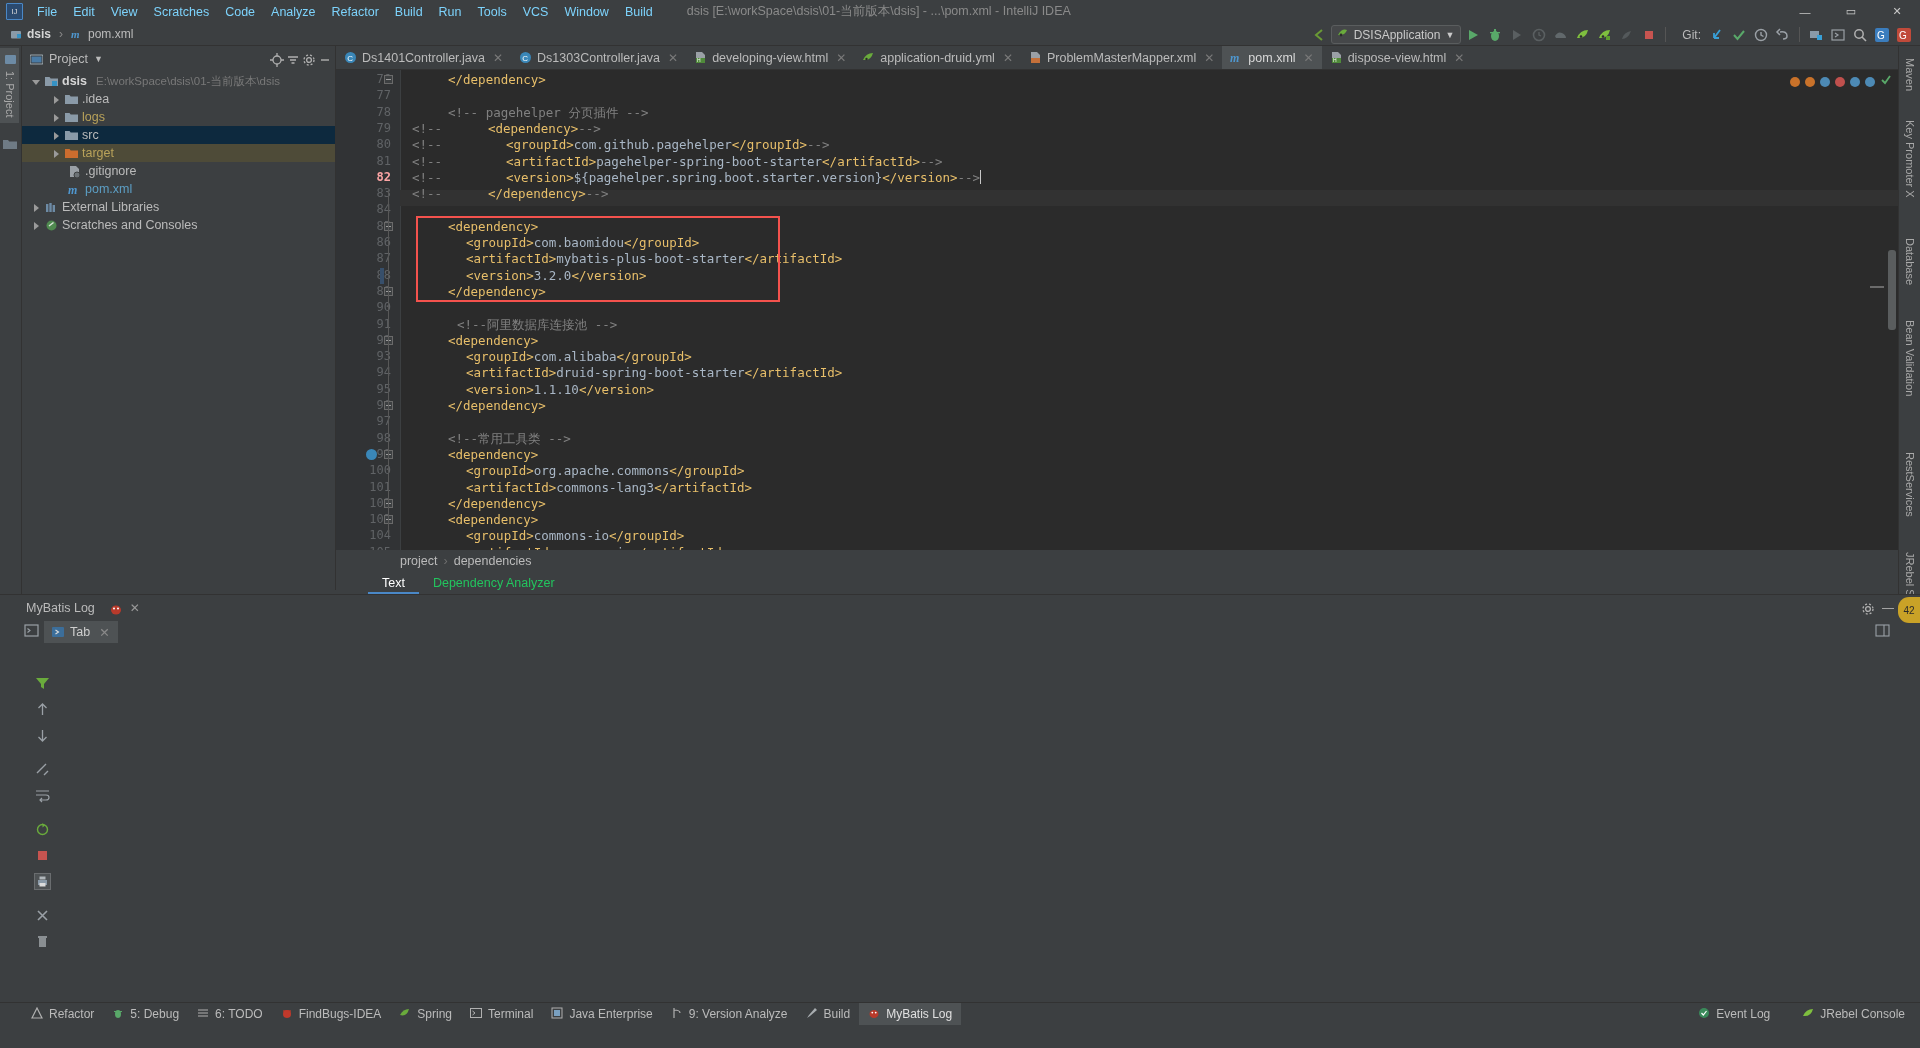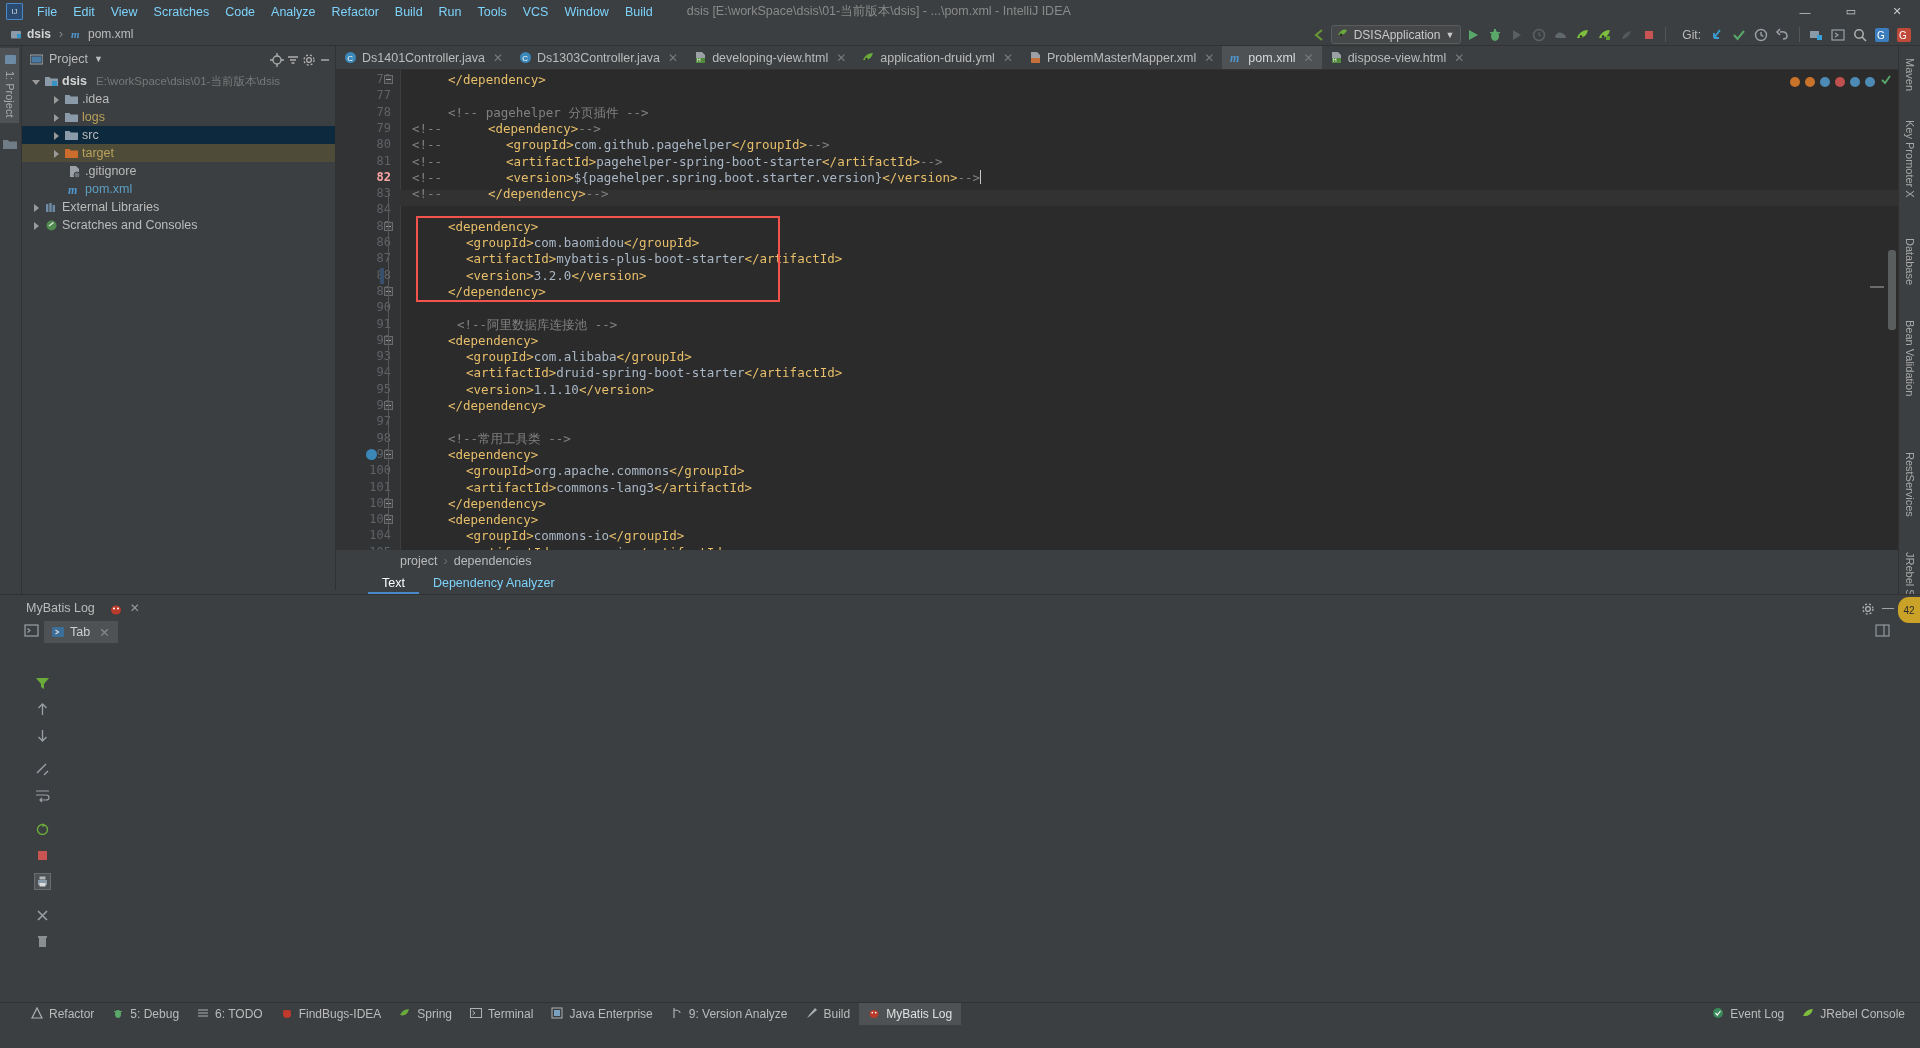--- a/index.html
+++ b/index.html
@@ -162,21 +162,21 @@
   .breadcrumbs {
     position:absolute; left:336px; top:550px; width:1562px; height:22px;
     background:#3c3f41; display:flex; align-items:center; padding-left:64px; gap:6px;
     font-size:12.5px; color:#bbbbbb;
   }
   .breadcrumbs .sep{ color:#6f6f6f; }
   .ed-tabs {
     position:absolute; left:336px; top:572px; width:1562px; height:22px;
     background:#3c3f41; display:flex; align-items:stretch; padding-left:32px; gap:0px;
   }
-  .ed-tab { padding:0 14px; display:flex; align-items:center; font-size:12.5px; color:#7dd3fc;}
+  .ed-tab { padding:0 14px; display:flex; align-items:center; font-size:12.5px; color:#22c55e;}
   .ed-tab.active{ color:#ffffff; box-shadow: inset 0 -2px 0 #4a88c7; }
 
   
   .bottom {
     position:absolute; left:0; top:594px; width:1920px; height:408px; background:#3c3f41;
     border-top:1px solid #323232;
   }
   .bt-head { height:26px; display:flex; align-items:center; padding-left:26px; gap:8px;}
   .bt-head .ttl{ font-size:12.5px; color:#bbbbbb;}
   .bt-head .acts{ margin-left:auto; display:flex; gap:8px; padding-right:8px; align-items:center;}
@@ -193,21 +193,21 @@
   .bt-canvas { position:absolute; left:62px; top:48px; right:22px; bottom:0; background:#3c3f41; }
 
   
   .tw-bar {
     position:absolute; left:0; top:1002px; width:1920px; height:22px;
     background:#3c3f41; display:flex; align-items:center; padding-left:22px;
     border-top:1px solid #323232;
   }
   .tw-btn { display:flex; align-items:center; gap:5px; padding:0 9px; font-size:12px; color:#bbbbbb; height:22px;}
   .tw-btn.active { background:#4e5254; color:#e0e0e0; }
-  .tw-right { position:absolute; right:6px; display:flex; }
+  .tw-right { position:absolute; right:6px; display:flex; gap:14px; }
 
   
   .status {
     position:absolute; left:0; top:1024px; width:1920px; height:24px;
     background:#3c3f41; display:flex; align-items:center; padding-left:14px; gap:8px;
     font-size:12.5px; color:#bbbbbb; border-top:1px solid #323232;
   }
   .status-right { position:absolute; right:10px; display:flex; align-items:center; gap:16px; }
   .wm { color:#6b7fa3; font-size:13px; opacity:.85;}
 </style>

